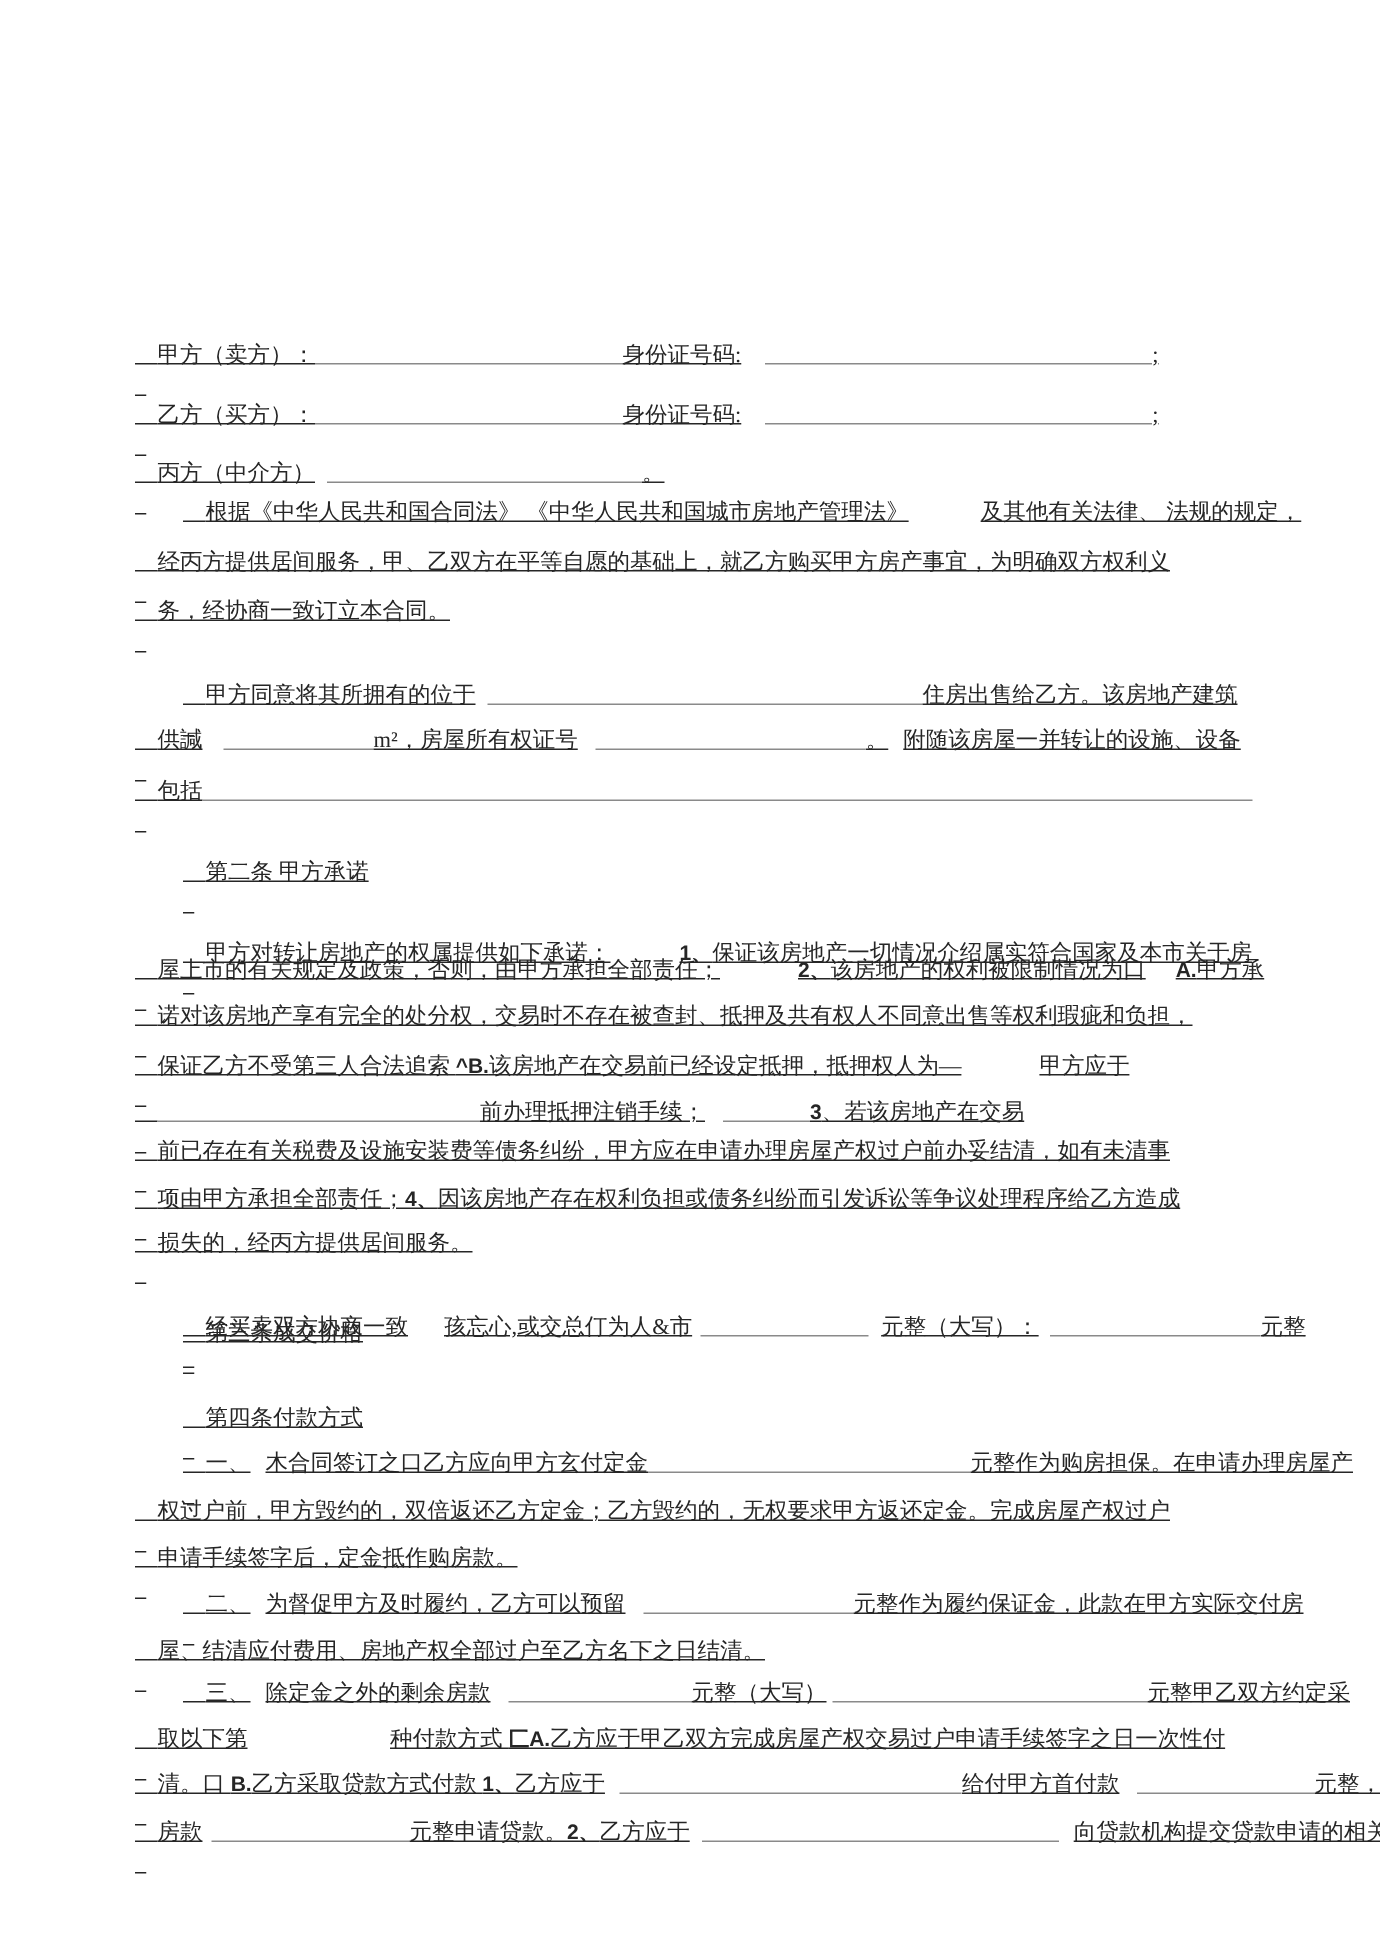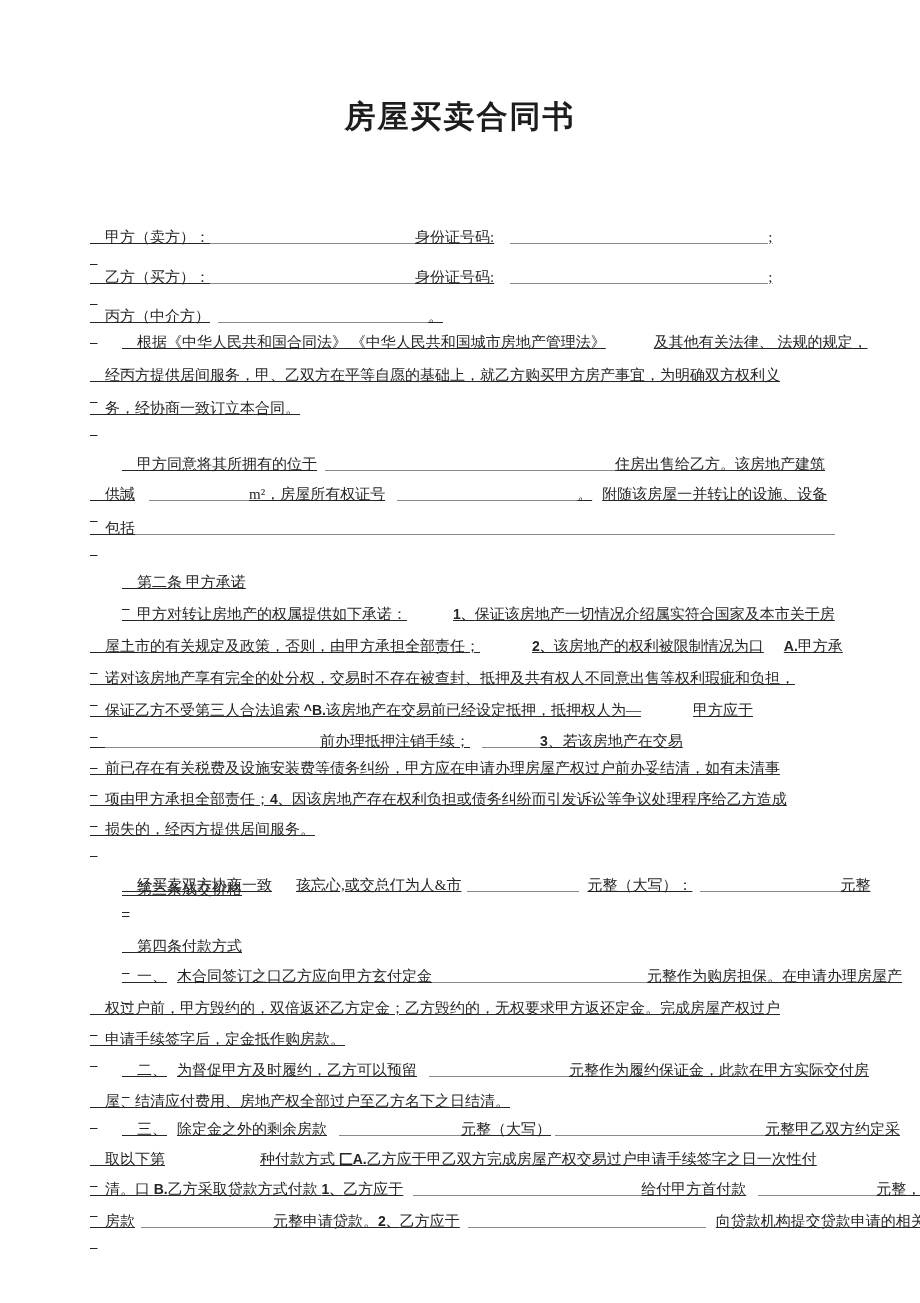--- a/index.html
+++ b/index.html
@@ -36,21 +36,20 @@
     font-weight:bold;
     font-family:"Liberation Sans","DejaVu Sans",sans-serif;
     font-size:14px;
   }
 </style>
 </head>
 <body>
 
 <div class="page">
 
-  <div class="title">房屋买卖合同书</div>
 
   <div class="line" style="top:206px">
     <span>甲方（卖方）：</span><span class="ul" style="width:205px"></span><span>身份证号码:</span><span class="gap" style="width:16px"></span><span class="ul" style="width:258px"></span><span>;</span>
   </div>
 
   <div class="line" style="top:246px">
     <span>乙方（买方）：</span><span class="ul" style="width:205px"></span><span>身份证号码:</span><span class="gap" style="width:16px"></span><span class="ul" style="width:258px"></span><span>;</span>
   </div>
 
   <div class="line ind" style="top:311px">
@@ -73,21 +72,21 @@
   <div class="line" style="top:463px">
     <span>供諴</span><span class="gap" style="width:14px"></span><span class="ul" style="width:100px"></span><span>m²，房屋所有权证号</span><span class="gap" style="width:12px"></span><span class="ul" style="width:180px"></span><span>。</span><span class="gap" style="width:10px"></span><span>附随该房屋一并转让的设施、设备</span>
   </div>
   <div class="line" style="top:497px">
     <span>包括</span><span class="ul" style="width:700px"></span>
   </div>
 
   <div class="line ind" style="top:551px">
     <span>第二条 甲方承诺</span>
   </div>
-  <div class="line ind" style="top:583px">
+  <div class="line ind" style="top:604px">
     <span>甲方对转让房地产的权属提供如下承诺：</span><span class="gap" style="width:46px"></span><span class="b">1、</span><span>保证该房地产一切情况介绍属实符合国家及本市关于房</span>
   </div>
   <div class="line" style="top:615px">
     <span>屋上市的有关规定及政策，否则，由甲方承担全部责任；</span><span class="gap" style="width:52px"></span><span class="b">2、</span><span>该房地产的权利被限制情况为口</span><span class="gap" style="width:20px"></span><span class="b">A.</span><span>甲方承</span>
   </div>
   <div class="line" style="top:647px">
     <span>诺对该房地产享有完全的处分权，交易时不存在被查封、抵押及共有权人不同意出售等权利瑕疵和负担，</span>
   </div>
   <div class="line" style="top:679px">
     <span>保证乙方不受第三人合法追索 </span><span class="b">^B.</span><span>该房地产在交易前已经设定抵押，抵押权人为—</span><span class="gap" style="width:52px"></span><span>甲方应于</span>

